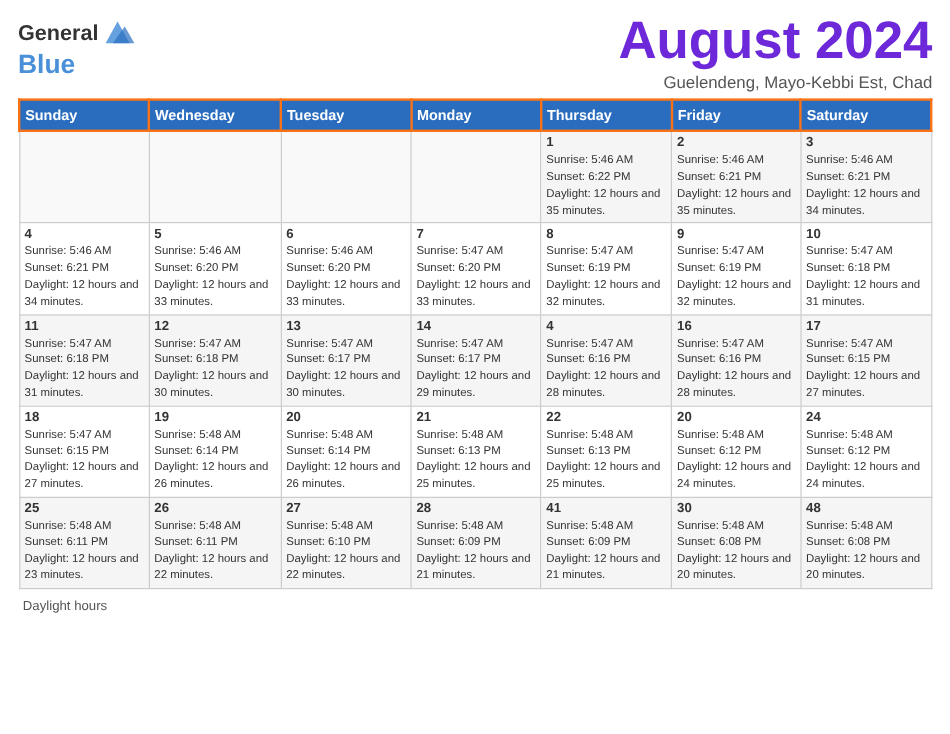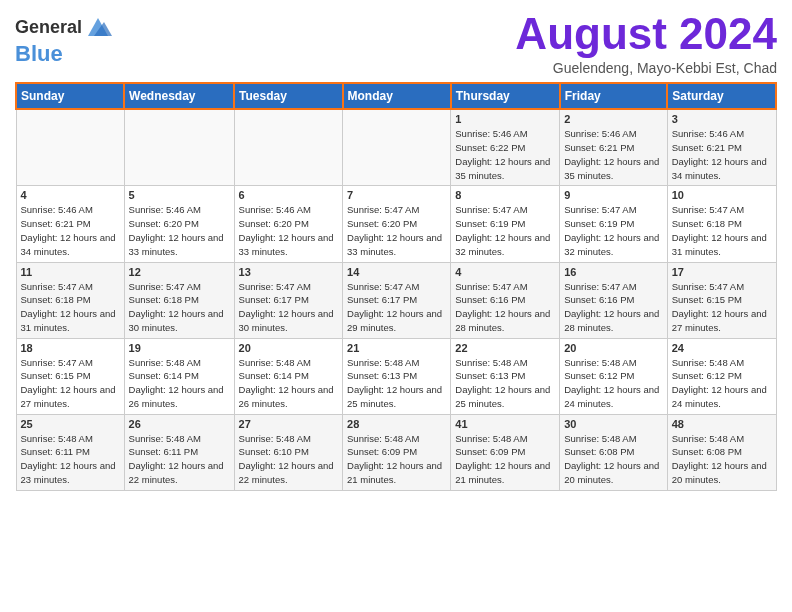--- a/index.html
+++ b/index.html
@@ -335,13 +335,16 @@
           <td>
             <span class="day-num">48</span>
             <div class="day-info" style="white-space: pre-line;">Sunrise: 5:48 AM
 Sunset: 6:08 PM
 Daylight: 12 hours and 20 minutes.</div>
           </td>
         </tr>
       </tbody>
   </table>
 
+  <div class="footer">
+    <span>Daylight hours</span>
+  </div>
 </div>
 
 </body></html>

